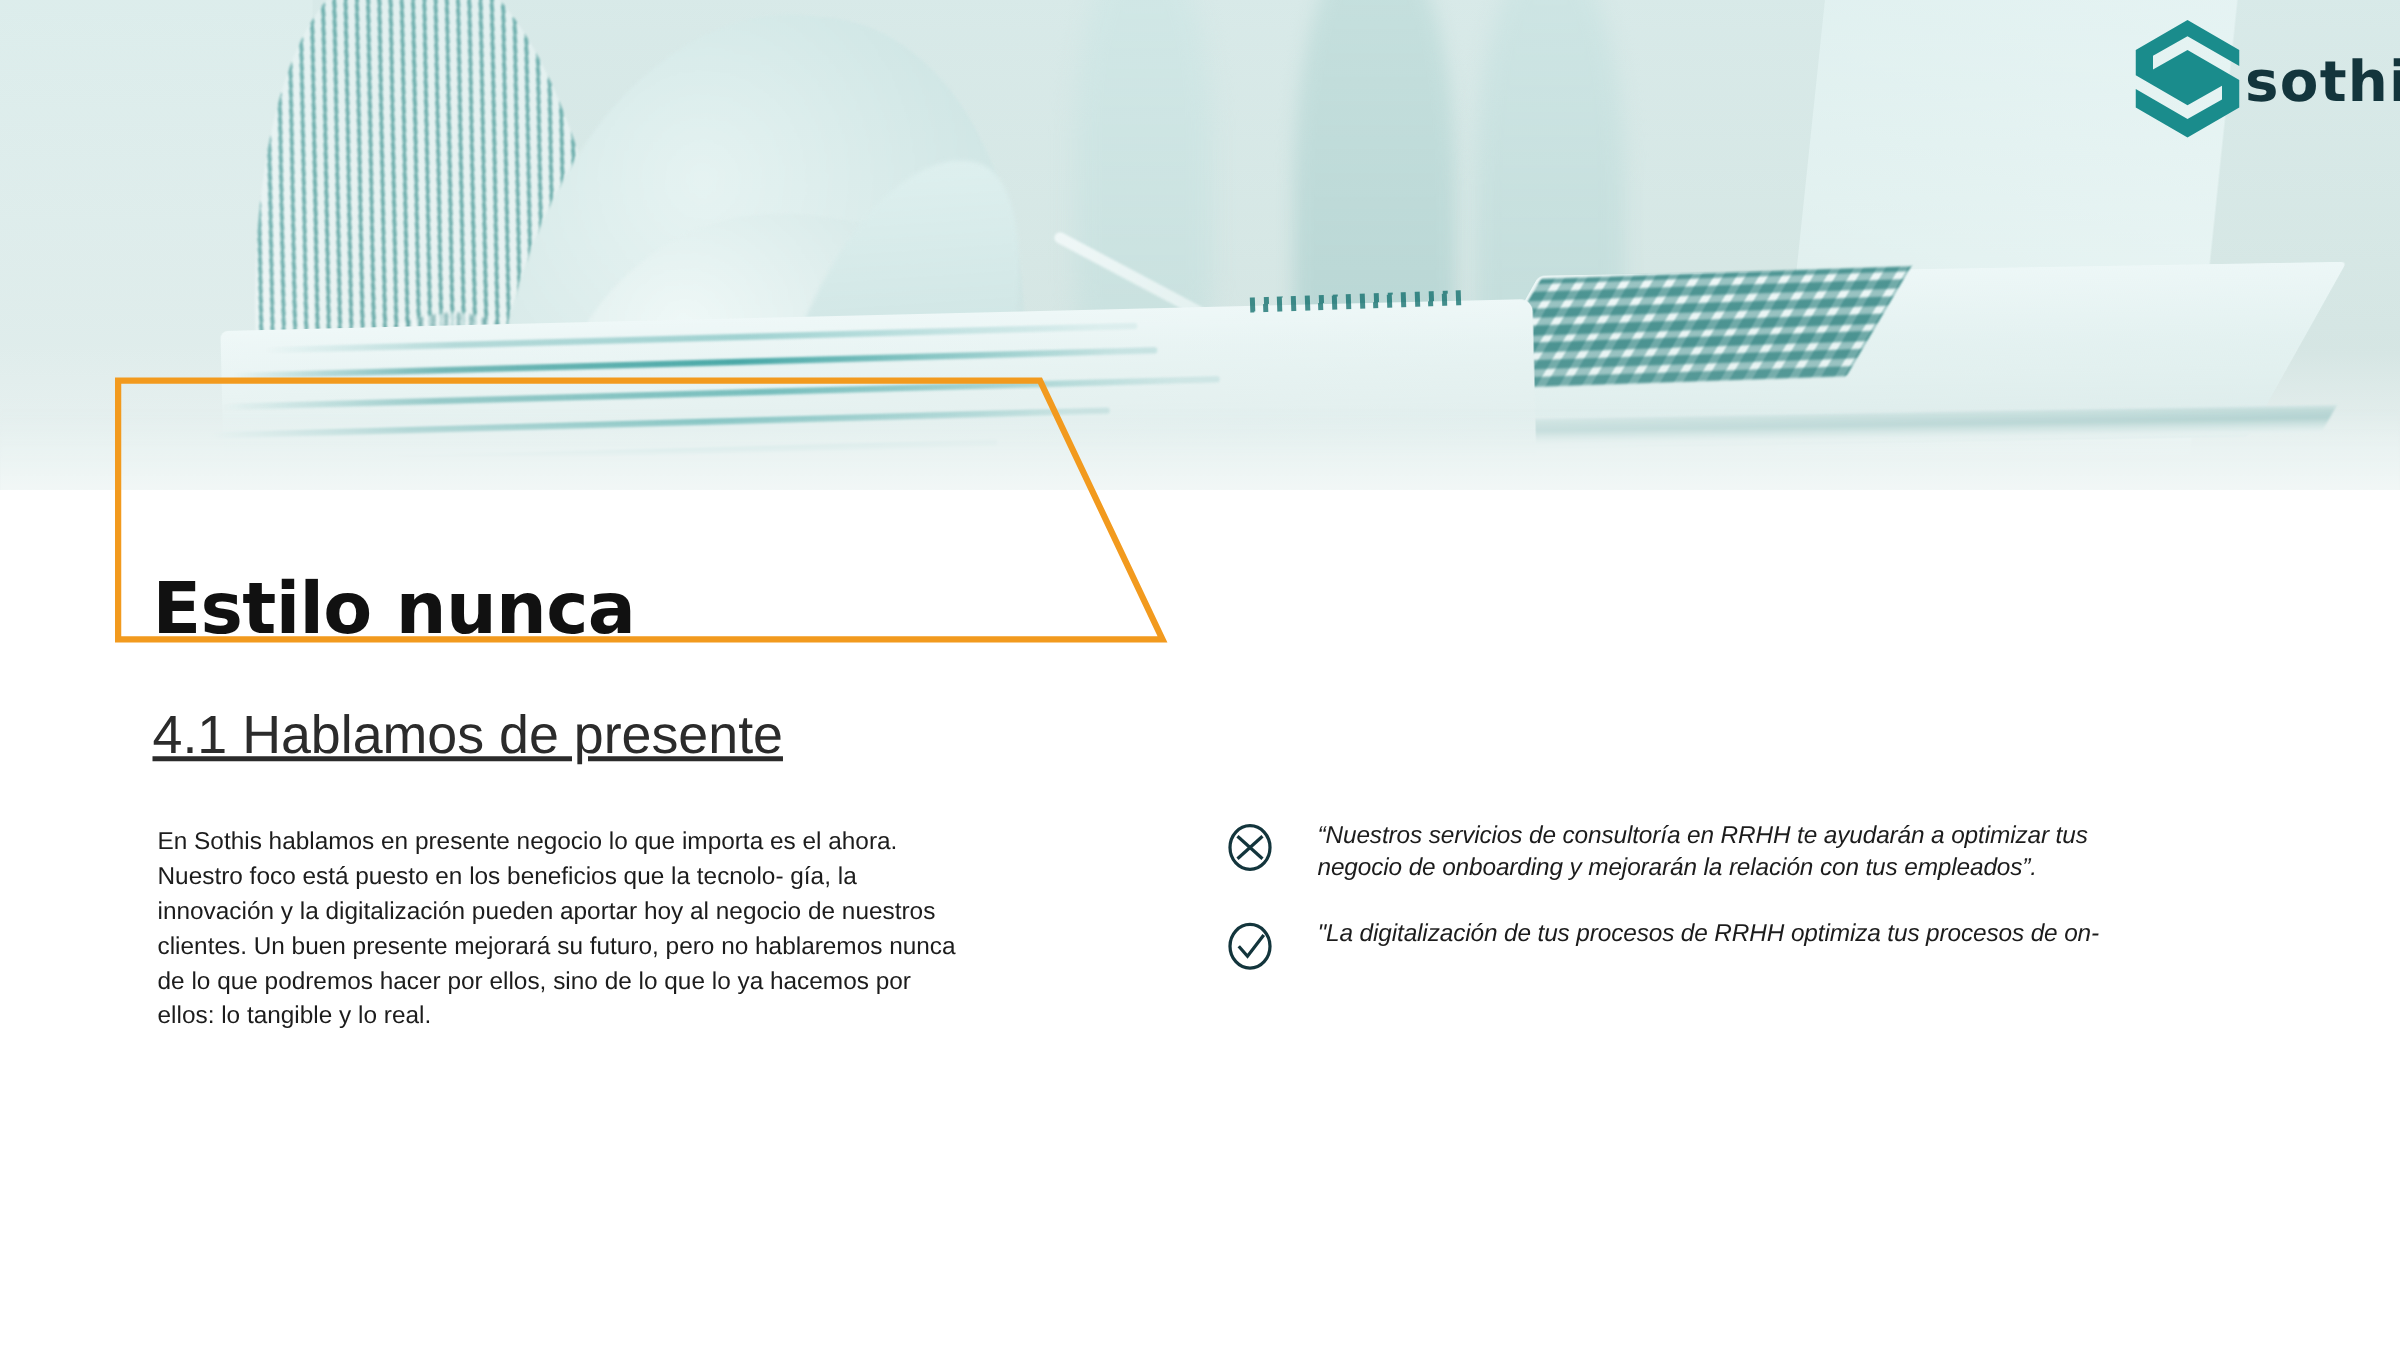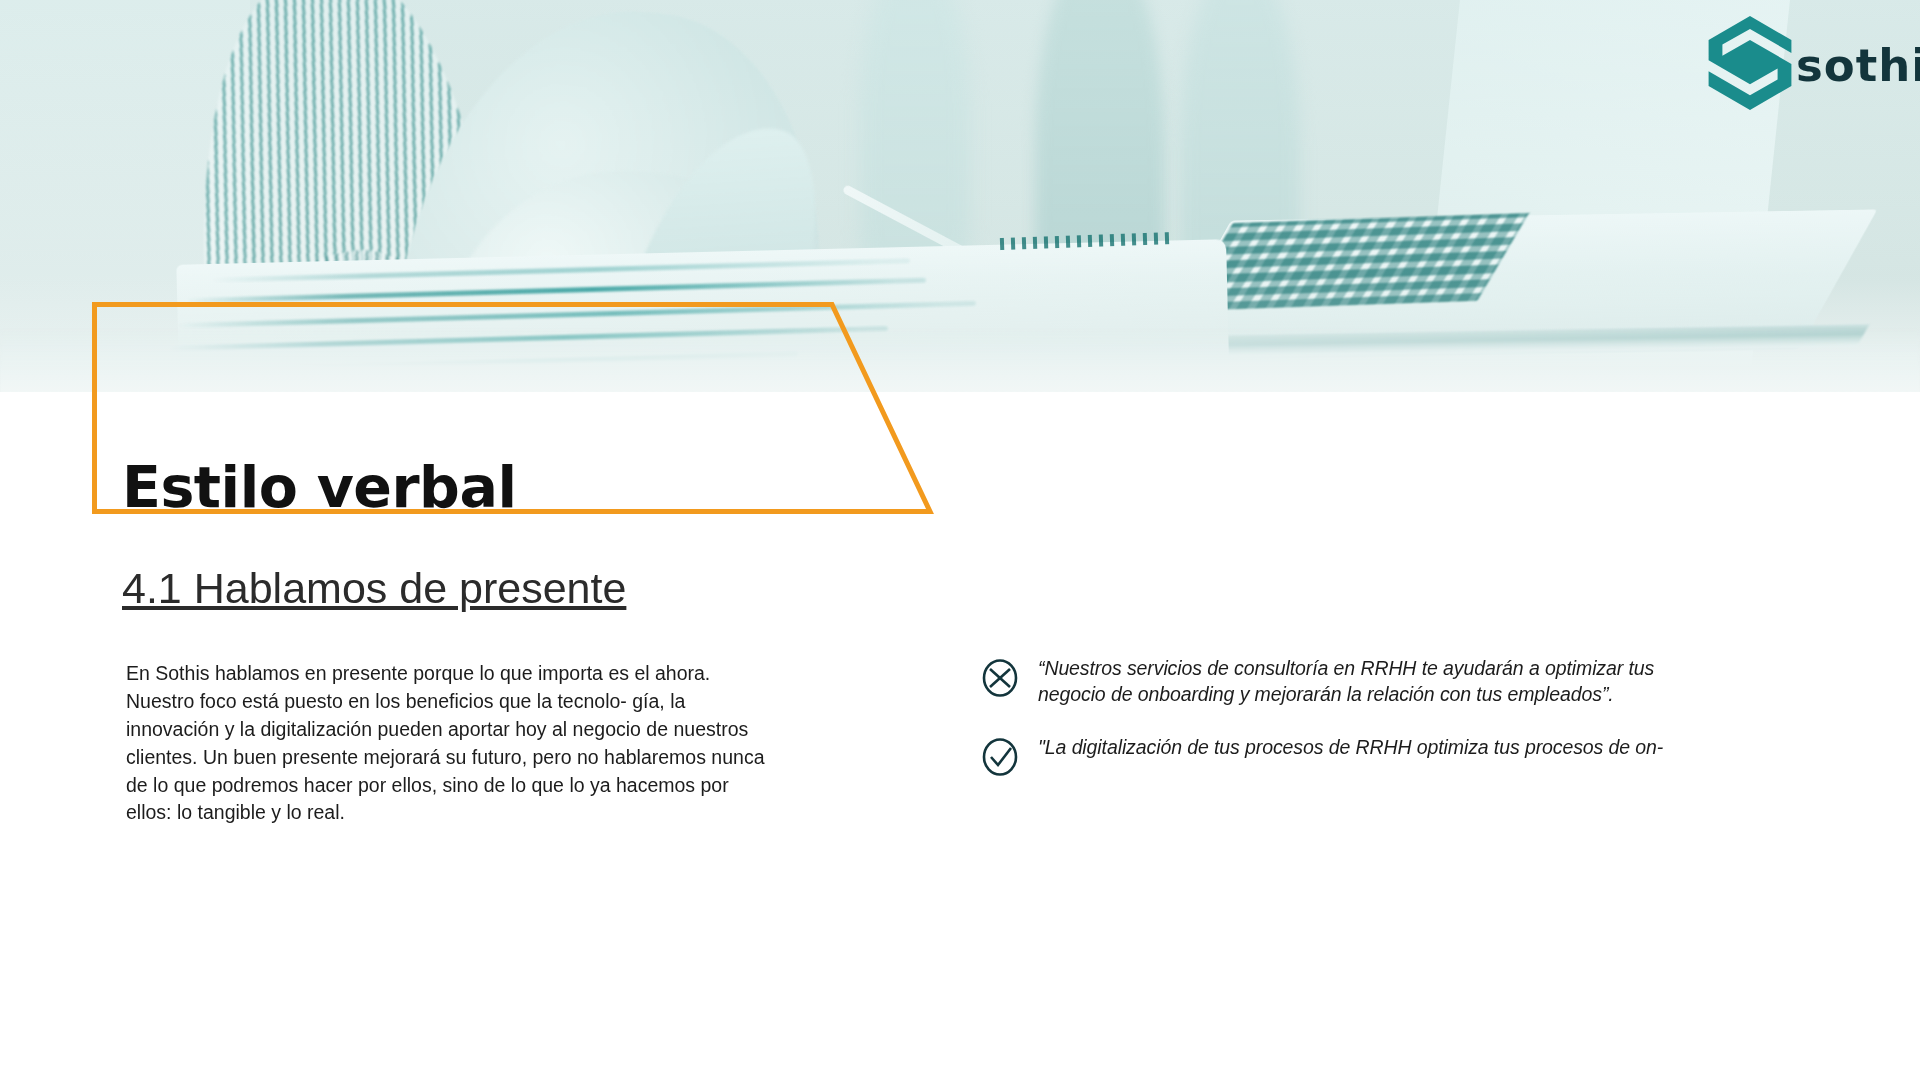--- a/index.html
+++ b/index.html
@@ -266,21 +266,21 @@
 
   .body-right {
     position: absolute;
     left: 980px;
     top: 655px;
     width: 720px;
   }
   .quote-row {
     display: flex;
     align-items: flex-start;
-    gap: 18px;
+    gap: 34px;
     margin-bottom: 26px;
   }
   .quote-icon {
     flex: 0 0 auto;
     width: 40px;
     height: 40px;
     margin-top: 3px;
   }
   .quote-icon svg { display: block; }
   .quote-text {
@@ -335,25 +335,25 @@
   </span>
   <span class="logo-word">sothis</span>
 </div>
 
 <div class="title-frame">
   <svg width="880" height="212" viewBox="0 0 880 212" xmlns="http://www.w3.org/2000/svg">
     <polygon points="2.5,2.5 740,2.5 838,209.5 2.5,209.5" fill="none" stroke="#F29A1E" stroke-width="5"></polygon>
   </svg>
 </div>
 
-<h1 class="page-title">Estilo verbal</h1>
+<h1 class="page-title">Estilo nunca</h1>
 <h2 class="page-subtitle">4.1 Hablamos de presente</h2>
 
 <div class="body-left">
-  <span>En Sothis hablamos en presente porque lo que importa es el</span>
+  <span>En Sothis hablamos en presente negocio lo que importa es el</span>
   <span>ahora. Nuestro foco está puesto en los beneficios que la tecnolo-</span>
   <span>gía, la innovación y la digitalización pueden aportar hoy al negocio</span>
   <span>de nuestros clientes. Un buen presente mejorará su futuro, pero</span>
   <span>no hablaremos nunca de lo que podremos hacer por ellos, sino de</span>
   <span>lo que lo ya hacemos por ellos: lo tangible y lo real.</span>
 </div>
 
 <div class="body-right">
 
   <div class="quote-row">

